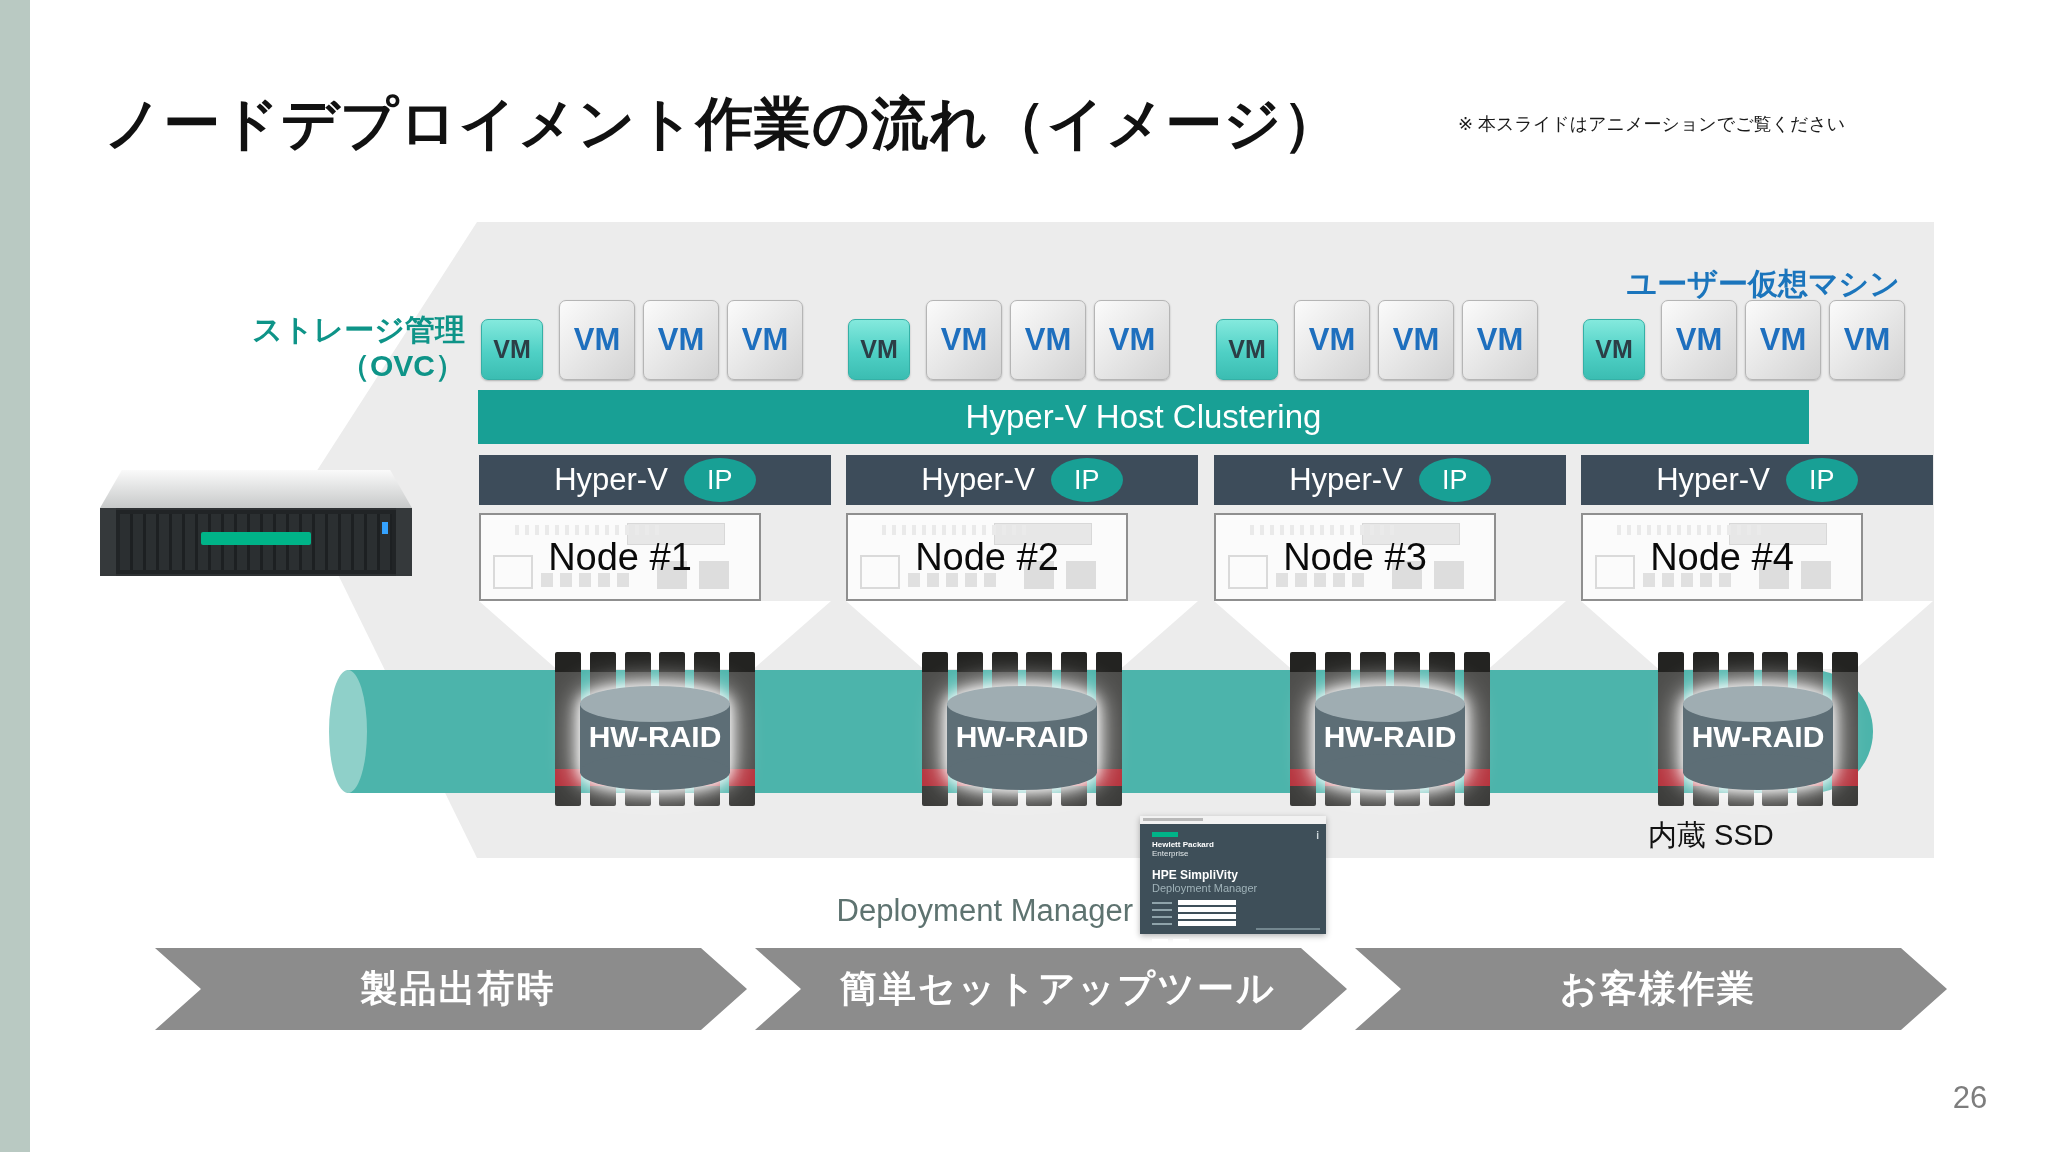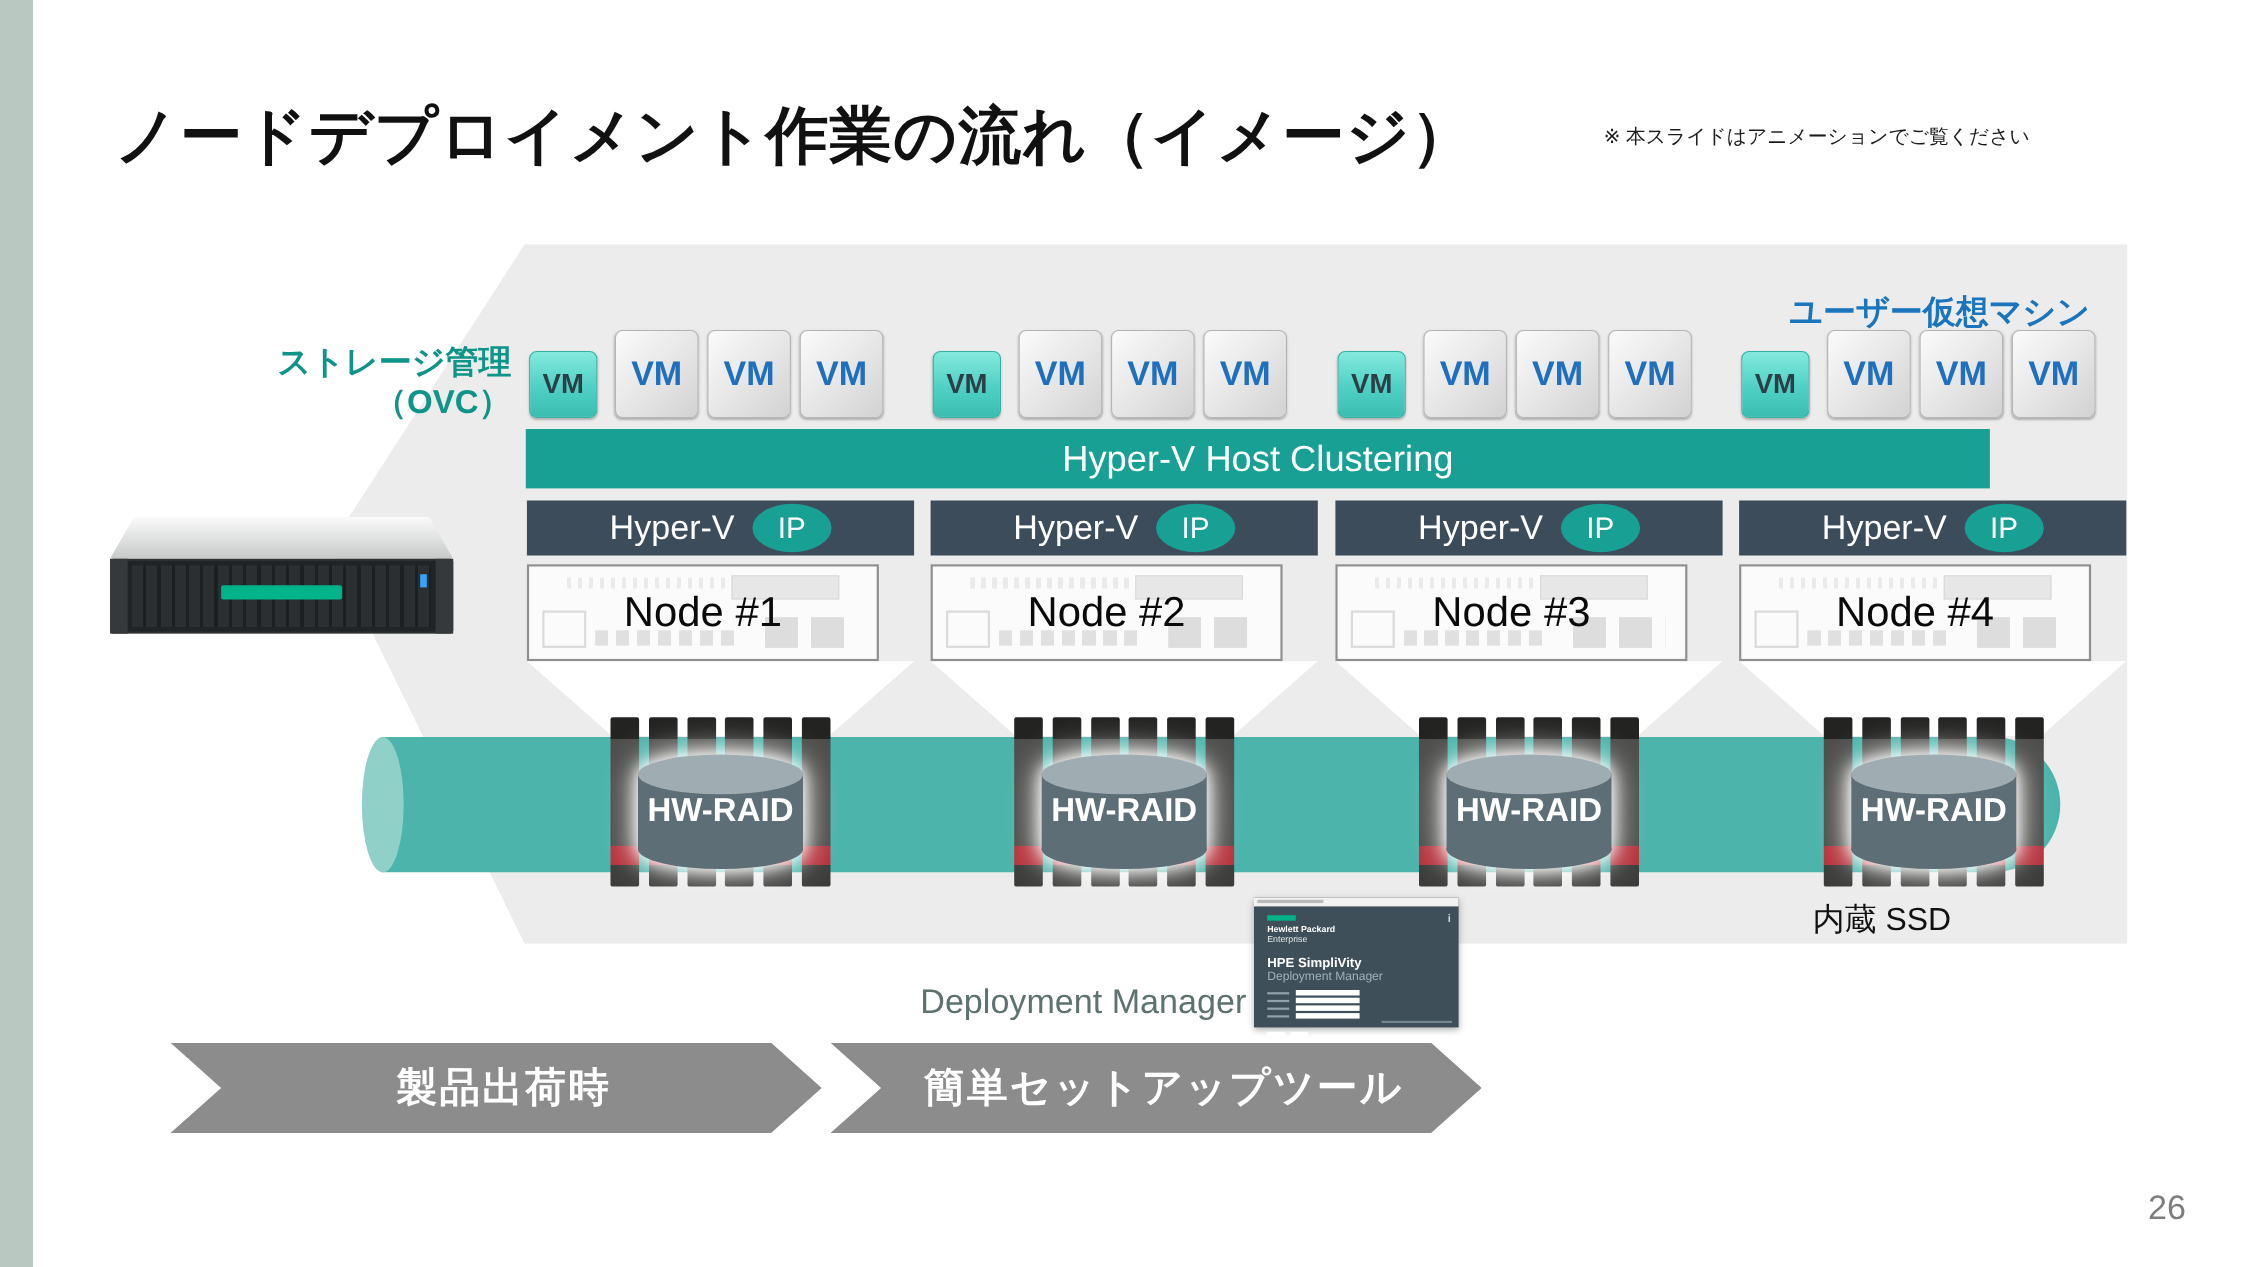--- a/index.html
+++ b/index.html
@@ -38,21 +38,21 @@
   .host-bar{left:478px;top:390px;width:1331px;height:54px;background:var(--teal,#18a095);
     color:#fff;font-size:33px;text-align:center;line-height:54px;}
 
   
   .hv-bar{top:455px;width:352px;height:50px;background:var(--slate,#3d4c5a);color:#fff;
     display:flex;align-items:center;justify-content:center;gap:16px;font-size:31px;}
   .ip-badge{display:inline-block;width:72px;height:44px;border-radius:50%;background:var(--teal,#18a095);
     text-align:center;line-height:44px;font-size:27px;color:#fff;}
 
   
-  .node-box{top:513px;width:320px;height:88px;background:#fbfbfb;border:2px solid #8f8f8f;
+  .node-box{top:513px;width:282px;height:88px;background:#fbfbfb;border:2px solid #8f8f8f;
     box-sizing:border-box;}
   .node-label{position:absolute;left:0;top:0;width:100%;height:100%;display:flex;align-items:center;
     justify-content:center;font-size:38px;color:#0a0a0a;z-index:3;}
   .rear{position:absolute;inset:4px;opacity:.8;}
   .rear .r1{position:absolute;left:8px;bottom:6px;width:36px;height:30px;border:2px solid #d2d2d2;}
   .rear .r2{position:absolute;left:56px;bottom:8px;right:120px;height:14px;
     background:repeating-linear-gradient(90deg,#dadada 0 12px,transparent 12px 19px);}
   .rear .r3{position:absolute;right:14px;bottom:6px;width:84px;height:28px;
     background:repeating-linear-gradient(90deg,#d6d6d6 0 30px,transparent 30px 42px);}
   .rear .r4{position:absolute;right:30px;top:4px;width:96px;height:20px;background:#e3e3e3;border:1px solid #d0d0d0;}
@@ -326,16 +326,17 @@
           <i class="lab"></i>
           <i class="inp"></i>
         </div>
       <div style="margin-top:2px;"><span class="dm-btn"></span><span class="dm-btn"></span></div>
     </div>
     <div class="dm-foot"></div>
   </div>
 
   <div class="abs chevron" style="left:155px">製品出荷時</div>
   <div class="abs chevron" style="left:755px">簡単セットアップツール</div>
+  <div class="abs chevron" style="left:1355px">お客様作業</div>
 
   <div class="abs page-num">26</div>
 
 </div>
 
 </body></html>

